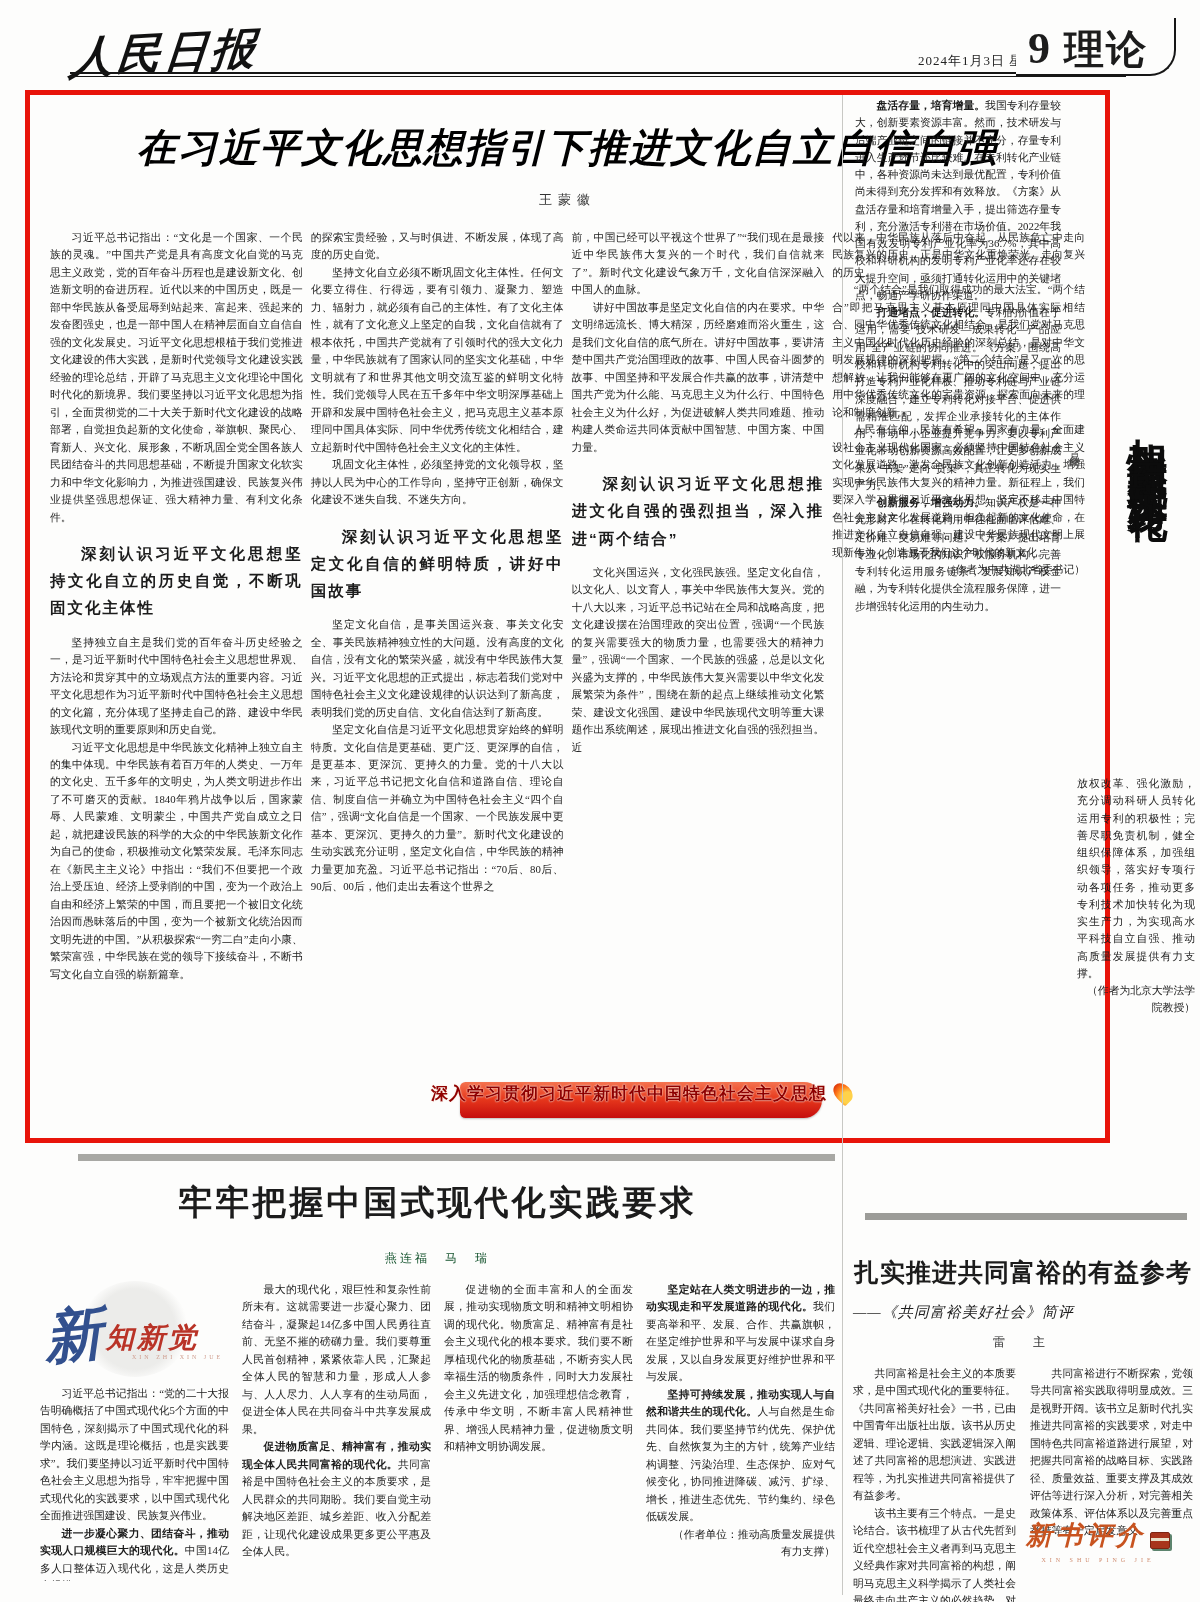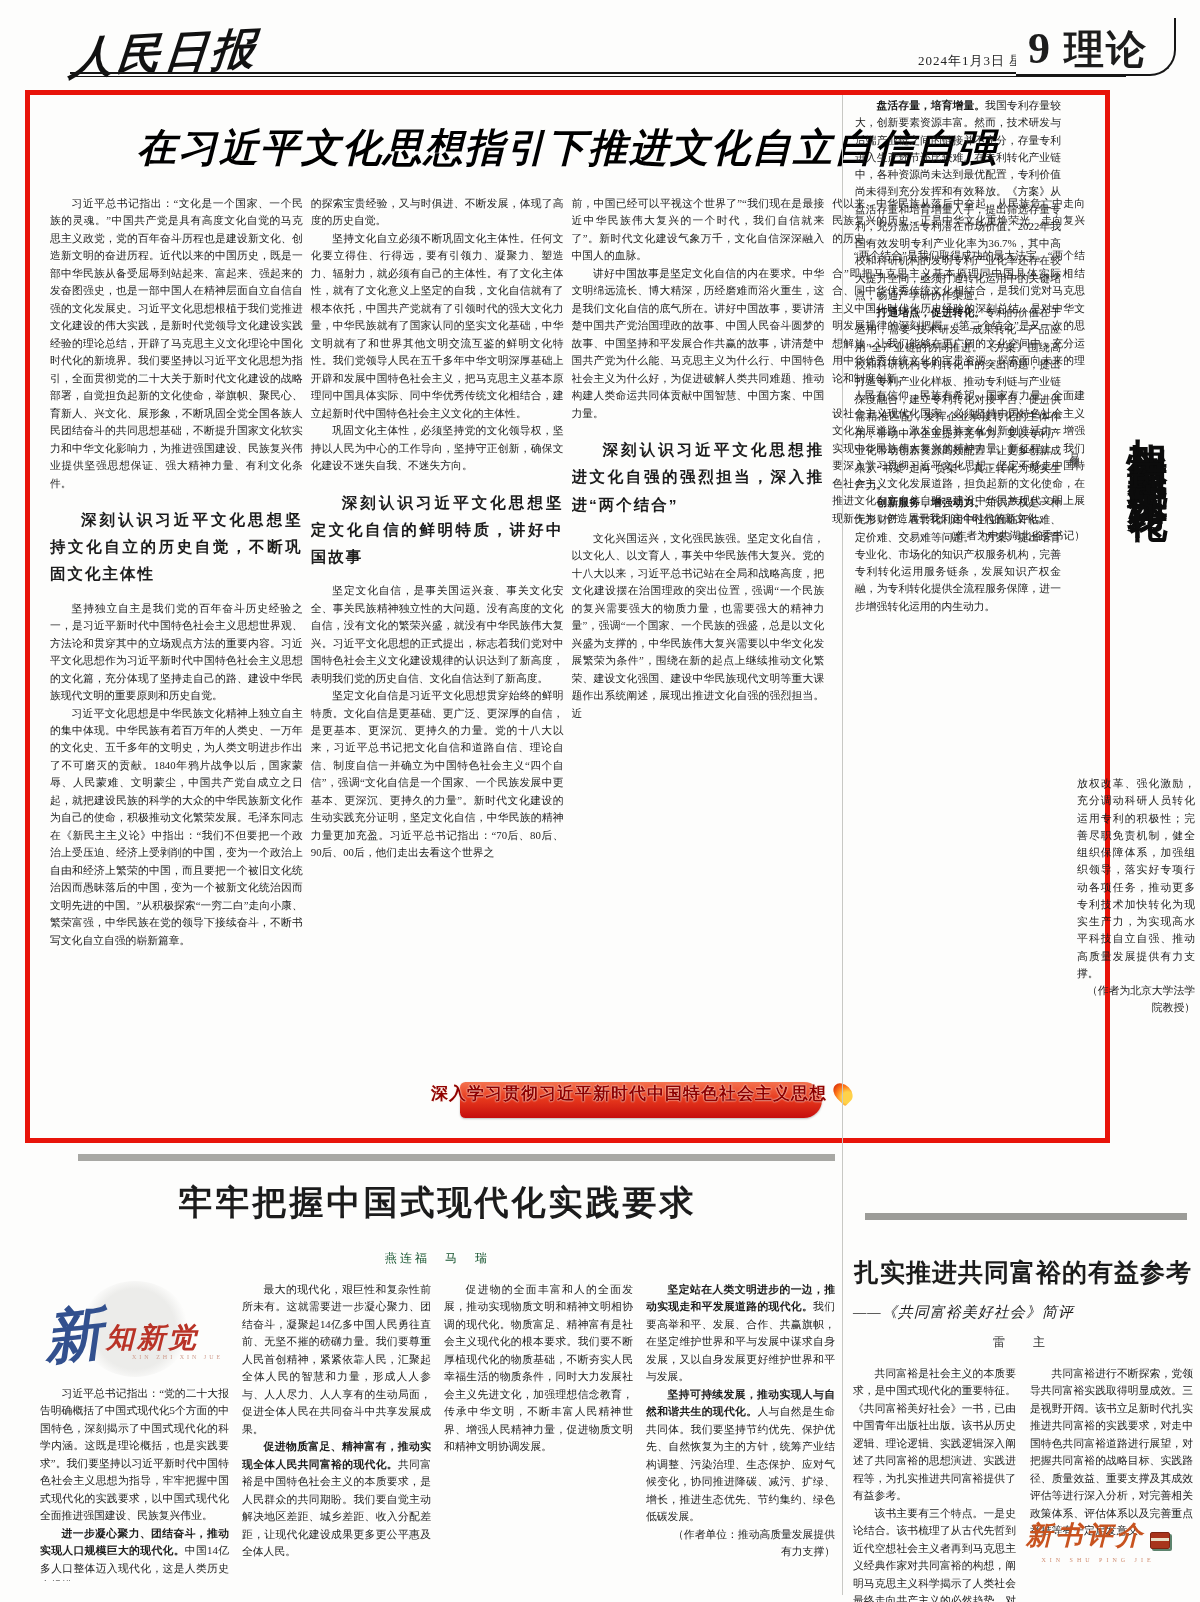--- a/index.html
+++ b/index.html
@@ -112,20 +112,21 @@
   <div class="masthead-logo">人民日报</div>
   <div class="header-rule"></div>
   <div class="header-date">2024年1月3日 星期三</div>
   <div class="page-section-box">
     <span class="page-number">9</span>
     <span class="page-section">理论</span>
   </div>
 
   <div class="red-box">
     <div class="main-title">在习近平文化思想指引下推进文化自立自信自强</div>
+    <div class="main-author">王蒙徽</div>
     <div class="main-cols">
       <div class="col">
           <p>习近平总书记指出：“文化是一个国家、一个民族的灵魂。”中国共产党是具有高度文化自觉的马克思主义政党，党的百年奋斗历程也是建设新文化、创造新文明的奋进历程。近代以来的中国历史，既是一部中华民族从备受屈辱到站起来、富起来、强起来的发奋图强史，也是一部中国人在精神层面自立自信自强的文化发展史。习近平文化思想根植于我们党推进文化建设的伟大实践，是新时代党领导文化建设实践经验的理论总结，开辟了马克思主义文化理论中国化时代化的新境界。我们要坚持以习近平文化思想为指引，全面贯彻党的二十大关于新时代文化建设的战略部署，自觉担负起新的文化使命，举旗帜、聚民心、育新人、兴文化、展形象，不断巩固全党全国各族人民团结奋斗的共同思想基础，不断提升国家文化软实力和中华文化影响力，为推进强国建设、民族复兴伟业提供坚强思想保证、强大精神力量、有利文化条件。</p>
           <p class="col-heading">深刻认识习近平文化思想坚持文化自立的历史自觉，不断巩固文化主体性</p>
           <p>坚持独立自主是我们党的百年奋斗历史经验之一，是习近平新时代中国特色社会主义思想世界观、方法论和贯穿其中的立场观点方法的重要内容。习近平文化思想作为习近平新时代中国特色社会主义思想的文化篇，充分体现了坚持走自己的路、建设中华民族现代文明的重要原则和历史自觉。</p>
           <p>习近平文化思想是中华民族文化精神上独立自主的集中体现。中华民族有着百万年的人类史、一万年的文化史、五千多年的文明史，为人类文明进步作出了不可磨灭的贡献。1840年鸦片战争以后，国家蒙辱、人民蒙难、文明蒙尘，中国共产党自成立之日起，就把建设民族的科学的大众的中华民族新文化作为自己的使命，积极推动文化繁荣发展。毛泽东同志在《新民主主义论》中指出：“我们不但要把一个政治上受压迫、经济上受剥削的中国，变为一个政治上自由和经济上繁荣的中国，而且要把一个被旧文化统治因而愚昧落后的中国，变为一个被新文化统治因而文明先进的中国。”从积极探索“一穷二白”走向小康、繁荣富强，中华民族在党的领导下接续奋斗，不断书写文化自立自强的崭新篇章。</p>
         </div>
       <div class="col">
           <p class="no-indent">的探索宝贵经验，又与时俱进、不断发展，体现了高度的历史自觉。</p>
           <p>坚持文化自立必须不断巩固文化主体性。任何文化要立得住、行得远，要有引领力、凝聚力、塑造力、辐射力，就必须有自己的主体性。有了文化主体性，就有了文化意义上坚定的自我，文化自信就有了根本依托，中国共产党就有了引领时代的强大文化力量，中华民族就有了国家认同的坚实文化基础，中华文明就有了和世界其他文明交流互鉴的鲜明文化特性。我们党领导人民在五千多年中华文明深厚基础上开辟和发展中国特色社会主义，把马克思主义基本原理同中国具体实际、同中华优秀传统文化相结合，建立起新时代中国特色社会主义文化的主体性。</p>

